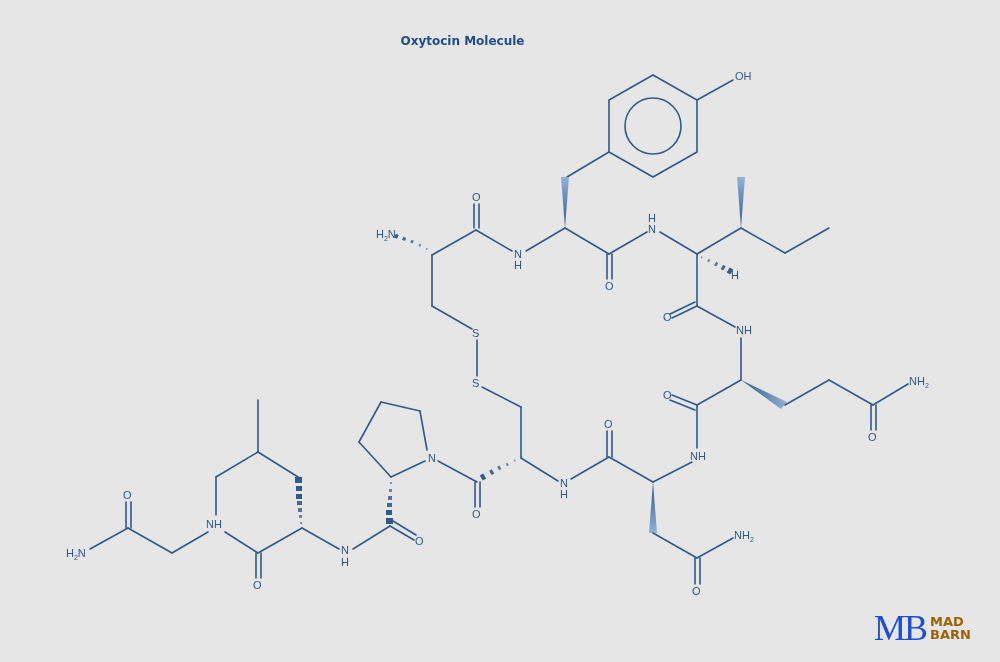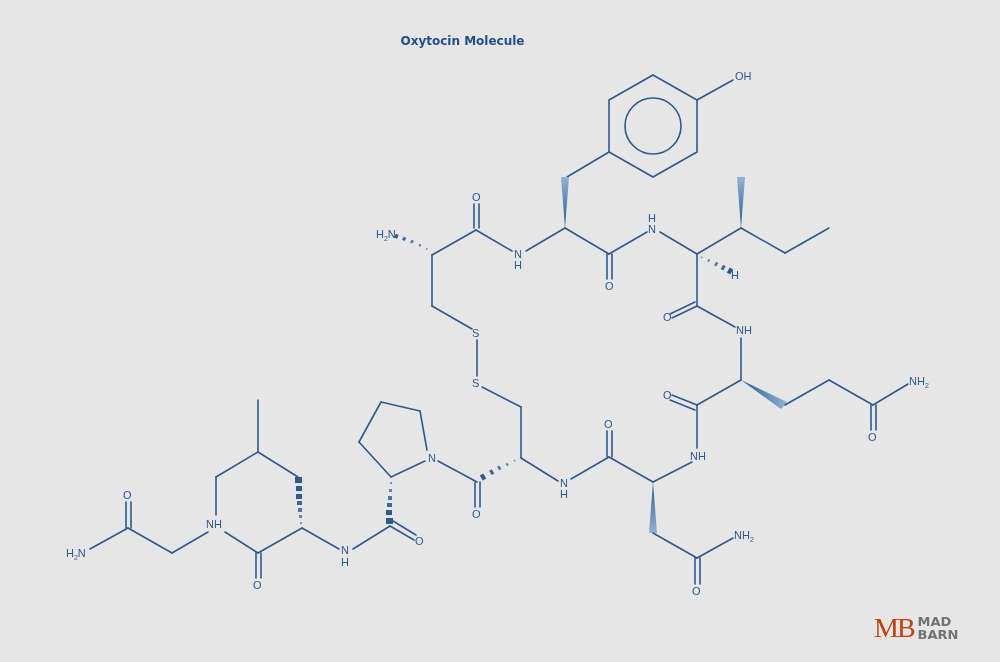--- a/index.html
+++ b/index.html
@@ -3,22 +3,22 @@
 <meta charset="utf-8">
 <style>
   html, body { margin: 0; padding: 0; }
   body { width: 1000px; height: 662px; background: #e6e6e6; overflow: hidden; position: relative; font-family: "Liberation Sans", sans-serif; }
   .title { position: absolute; left: 0; top: 34px; width: 925px; text-align: center; font-family: "DejaVu Sans", sans-serif; font-weight: bold; font-size: 12px; color: #1f4e8c; }
   svg.mol { position: absolute; left: 0; top: 0; }
   .bond { stroke: #2e5a8e; stroke-width: 1.6; fill: none; stroke-linecap: round; }
   .atom { font-family: "Liberation Sans", sans-serif; font-size: 11px; fill: #2e5a8e; }
   .sub { font-size: 7px; }
   .logo { position: absolute; left: 874px; top: 612px; height: 32px; display: flex; align-items: center; }
-  .logo-mb { font-family: "Liberation Serif", serif; font-size: 28px; color: #c2410c; letter-spacing: -2px; line-height: 32px; }
-  .logo-text { margin-left: 4px; font-family: "DejaVu Sans", sans-serif; font-weight: bold; color: #737373; font-size: 13px; line-height: 13px; }
+  .logo-mb { font-family: "Liberation Serif", serif; font-size: 36px; color: #1d4ed8; letter-spacing: -2px; line-height: 32px; }
+  .logo-text { margin-left: 4px; font-family: "DejaVu Sans", sans-serif; font-weight: bold; color: #a16207; font-size: 13px; line-height: 13px; }
 </style>
 </head>
 <body>
 
 <div class="title">Oxytocin Molecule</div>
 
 <svg class="mol" width="1000" height="662" viewBox="0 0 1000 662">
   <defs>
     <linearGradient id="wg" x1="0" y1="0" x2="0" y2="1">
       <stop offset="0" stop-color="#8fb2d6"></stop>

